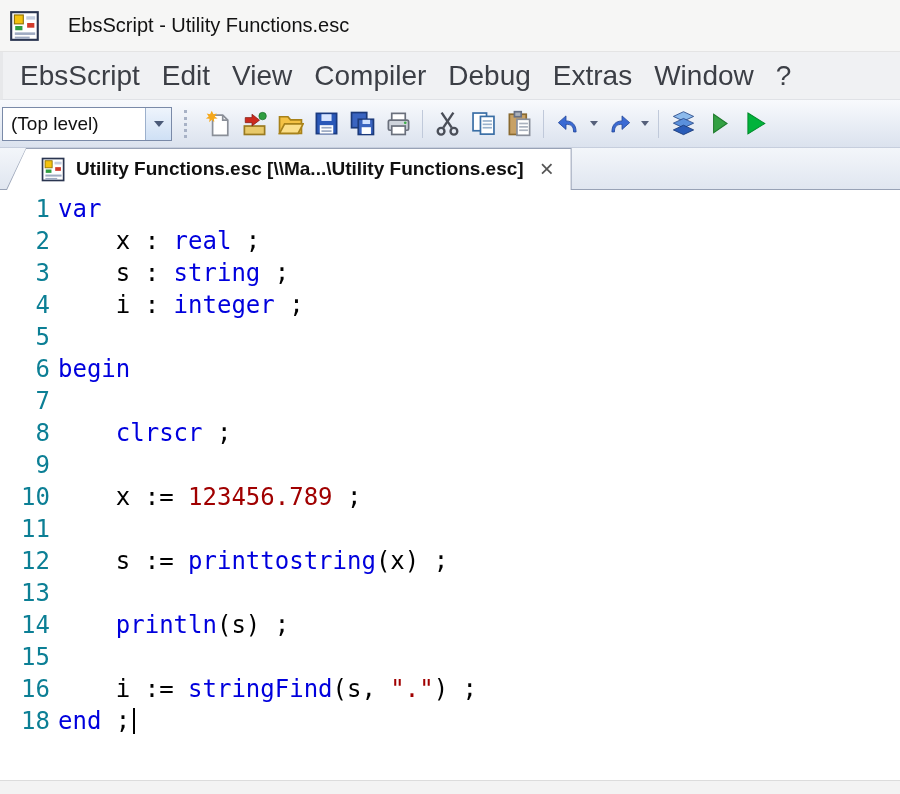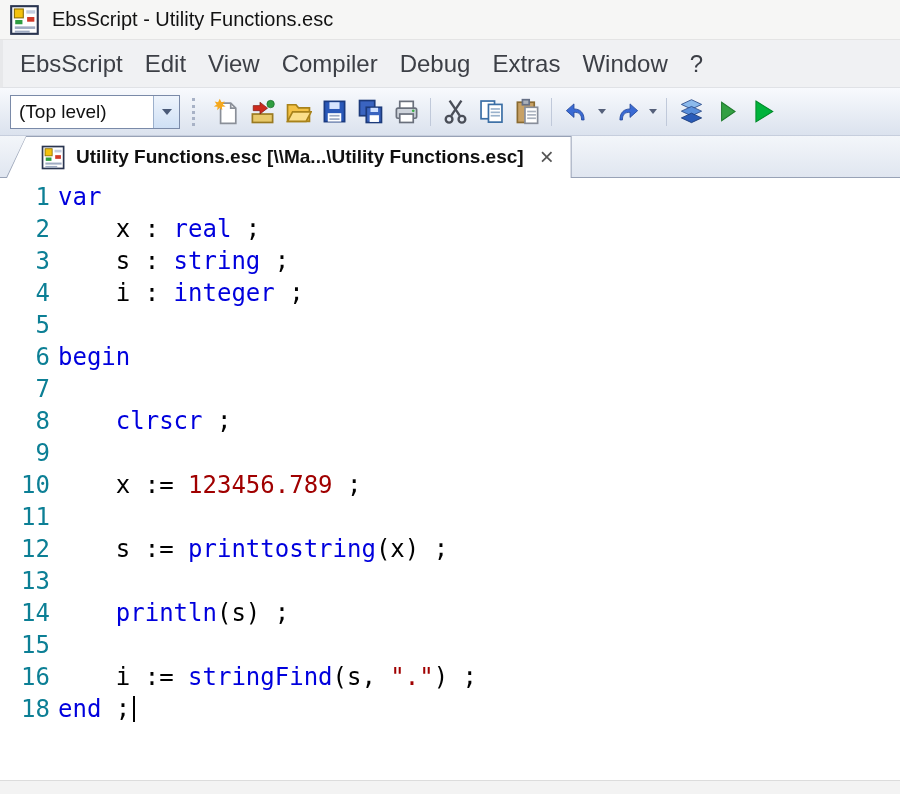--- a/index.html
+++ b/index.html
@@ -4,31 +4,31 @@
 <style>
   :root{
     --c-keyword:#0000dd; --c-function:#0000dd; --c-number:#a00000; --c-string:#a00000;
     --c-plain:#000000; --c-line-number:#0c7f95;
   }
   *{margin:0;padding:0;box-sizing:border-box;}
   body{width:900px;height:794px;font-family:"Liberation Sans",sans-serif;background:#fff;overflow:hidden;}
   .window{width:900px;height:794px;display:flex;flex-direction:column;background:#fff;box-shadow:inset 0 0 0 1px #d6d6d6;}
 
   
-  .titlebar{height:40px;background:#f6f6f5;display:flex;align-items:center;padding-left:8px;border-bottom:1px solid #e4e4e4;flex:none;}
+  .titlebar{height:52px;background:#f6f6f5;display:flex;align-items:center;padding-left:8px;border-bottom:1px solid #e4e4e4;flex:none;gap:16px;}
   .app-logo{width:34px;height:34px;display:inline-flex;margin-right:10px;}
   .app-logo svg{width:100%;height:100%;}
   .title-text{font-size:20px;color:#121212;}
 
   
   .menubar{height:48px;background:#f0f1f3;display:flex;align-items:center;padding-left:6px;border-bottom:1px solid #e0e2e6;flex:none;border-left:3px solid #e7e8ea;}
-  .menu-item{font-size:24px;color:#3c3f46;padding:6px 11px;cursor:default;}
-
-  
-  .toolbar{height:48px;background:linear-gradient(#f8fafd,#dbe2ee);display:flex;align-items:center;padding-left:10px;border-bottom:1px solid #c6cedd;flex:none;}
+  .menu-item{font-size:28px;color:#3c3f46;padding:6px 11px;cursor:default;}
+
+  
+  .toolbar{height:48px;background:linear-gradient(#f8fafd,#dbe2ee);display:flex;align-items:center;padding-left:2px;border-bottom:1px solid #c6cedd;flex:none;}
   .combo{width:170px;height:34px;background:#fff;border:1px solid #7a8aa8;display:flex;align-items:stretch;margin-right:10px;}
   .combo-text{flex:1;font-size:19px;color:#111;display:flex;align-items:center;padding-left:8px;white-space:nowrap;overflow:hidden;}
   .combo-btn{width:26px;background:linear-gradient(#eef4fc,#cfe0f5);border-left:1px solid #9cb0cc;display:flex;align-items:center;justify-content:center;}
   .chev{width:0;height:0;border-left:5px solid transparent;border-right:5px solid transparent;border-top:6px solid #4a5a78;}
   .grip{width:6px;height:28px;border-left:3px dotted #a8b2c6;margin:0 10px 0 2px;}
   .tb{width:36px;height:38px;background:transparent;border:1px solid transparent;display:inline-flex;align-items:center;justify-content:center;cursor:default;}
   .tb svg{width:27px;height:27px;}
   .tb-split{display:inline-flex;align-items:center;}
   .tb-arrow{width:15px;height:38px;background:transparent;border:none;display:inline-flex;align-items:center;justify-content:center;}
   .tb-arrow .chev{border-left-width:4px;border-right-width:4px;border-top-width:5px;border-top-color:#55607a;}

